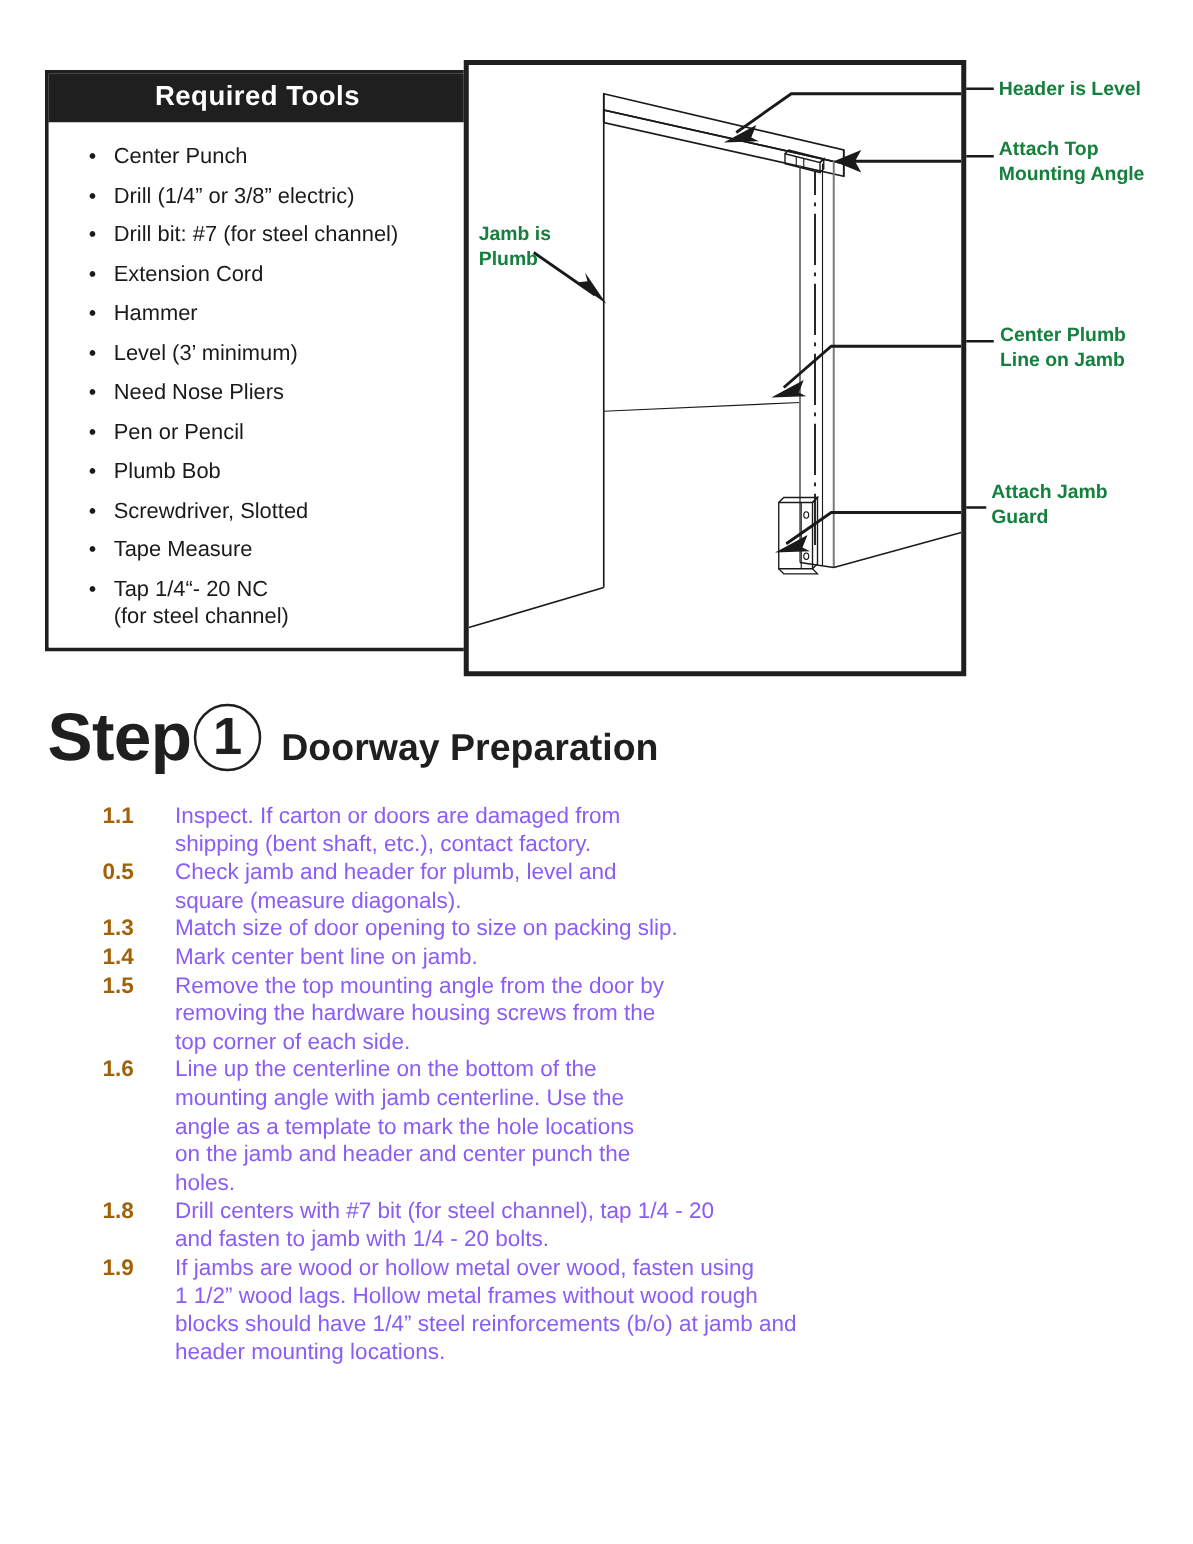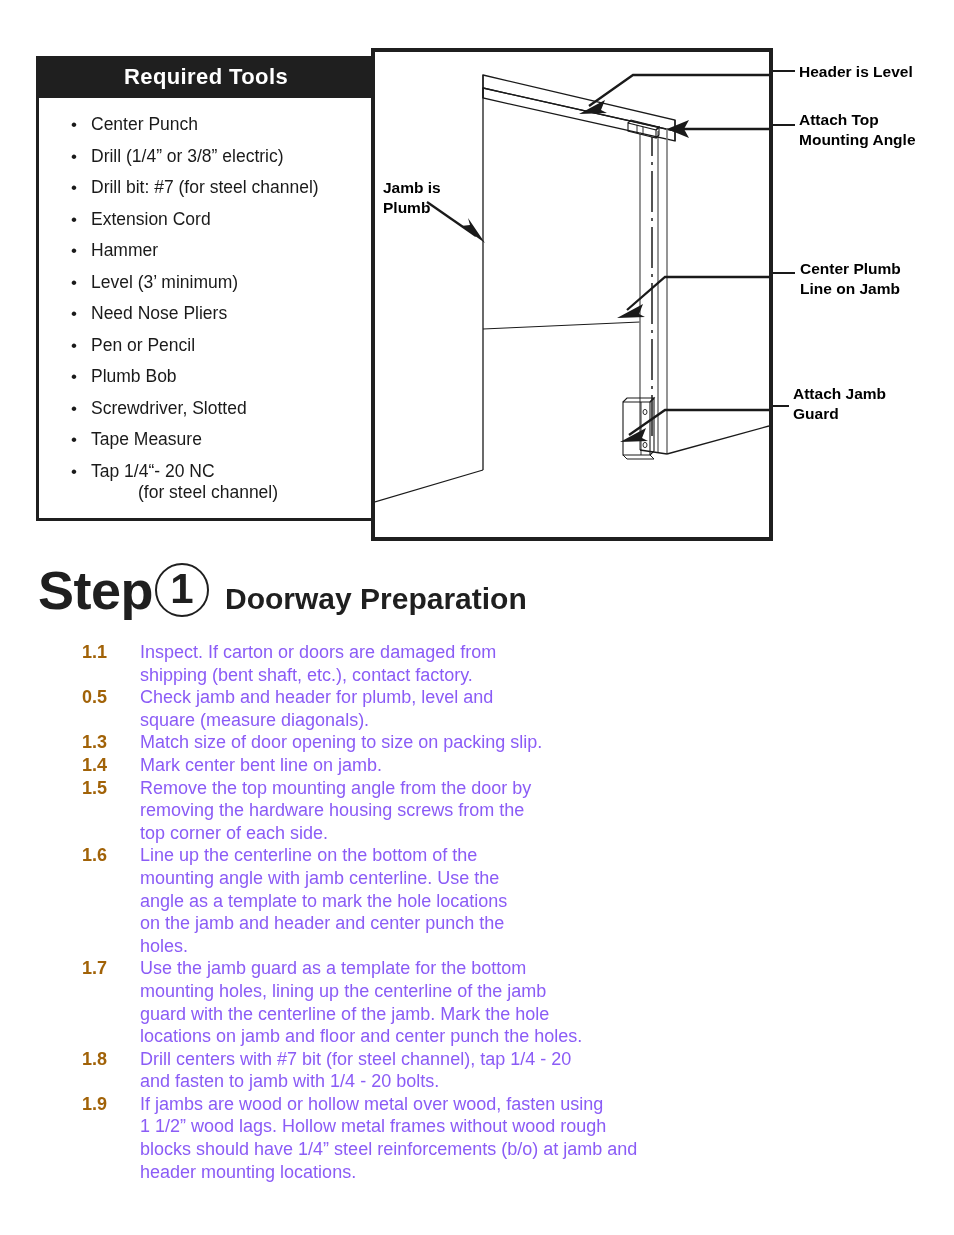--- a/index.html
+++ b/index.html
@@ -56,21 +56,20 @@
   ul.tools-list li .bullet {
     position: absolute;
     left: 2px;
     top: 0px;
     font-size: 17px;
     line-height: 1.0;
   }
   ul.tools-list li .sub {
     display: block;
     margin-top: 4px;
-    margin-left: 47px;
   }
 
   
   #diagram-panel {
     position: absolute;
     left: 371px;
     top: 48px;
     width: 402px;
     height: 493px;
     box-sizing: border-box;
@@ -82,21 +81,21 @@
     left: 0;
     top: 0;
   }
 
   
   .callout {
     position: absolute;
     font-size: 15.5px;
     font-weight: bold;
     line-height: 1.28;
-    color: #000000;
+    color: #15803d;
     white-space: pre-line;
   }
   #callout-header-level { left: 799px; top: 62px; }
   #callout-attach-top   { left: 799px; top: 110px; }
   #callout-center-plumb { left: 800px; top: 259px; }
   #callout-attach-jamb  { left: 793px; top: 384px; }
 
   
   .leader-stub {
     position: absolute;
@@ -350,27 +349,20 @@
     </div>
     <div class="instruction">
       <div class="num">1.6</div>
       <div class="text">Line up the centerline on the bottom of the
 mounting angle with jamb centerline.  Use the
 angle as a template to mark the hole locations
 on the jamb and header and center punch the
 holes.</div>
     </div>
     <div class="instruction">
-      <div class="num">1.7</div>
-      <div class="text">Use the jamb guard as a template for the bottom
-mounting holes, lining up the centerline of the jamb
-guard with the centerline of the jamb.  Mark the hole
-locations on jamb and floor and center punch the holes.</div>
-    </div>
-    <div class="instruction">
       <div class="num">1.8</div>
       <div class="text">Drill centers with #7 bit (for steel channel), tap 1/4 - 20
 and fasten to jamb with 1/4 - 20 bolts.</div>
     </div>
     <div class="instruction">
       <div class="num">1.9</div>
       <div class="text">If jambs are wood or hollow metal over wood, fasten using
 1 1/2” wood lags.  Hollow metal frames without wood rough
 blocks should have 1/4” steel reinforcements (b/o) at jamb and
 header mounting locations.</div>

